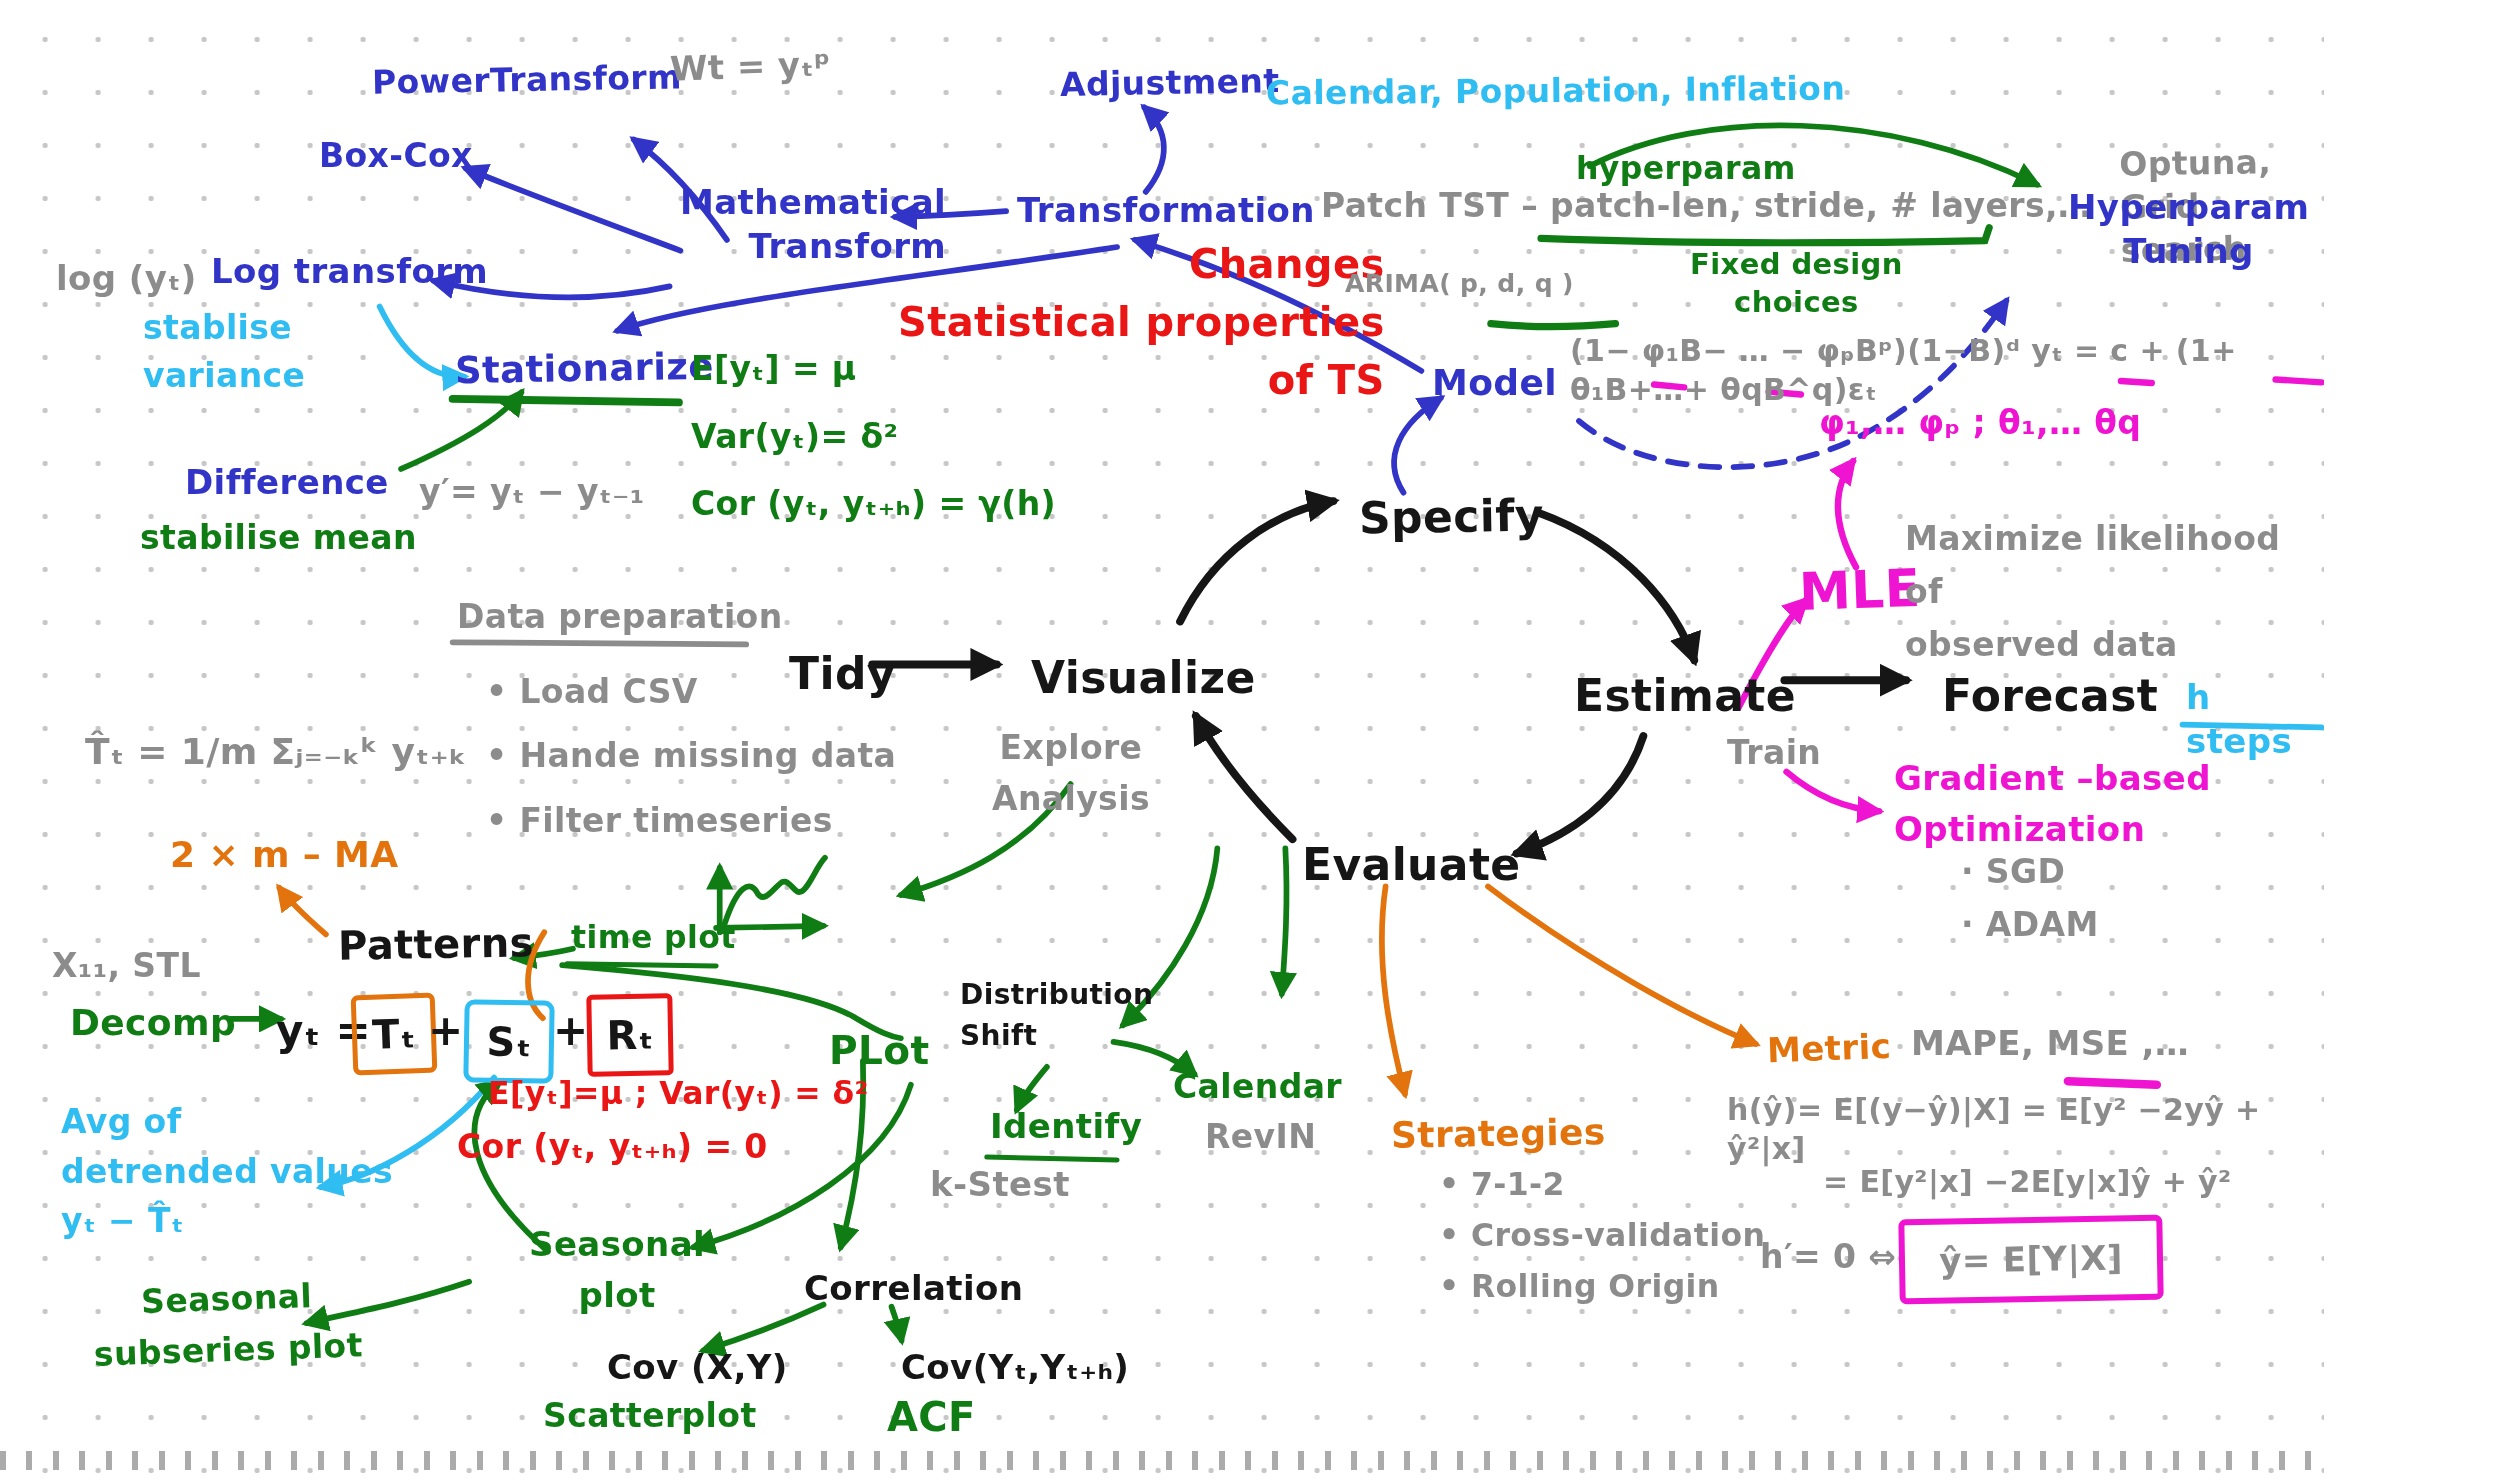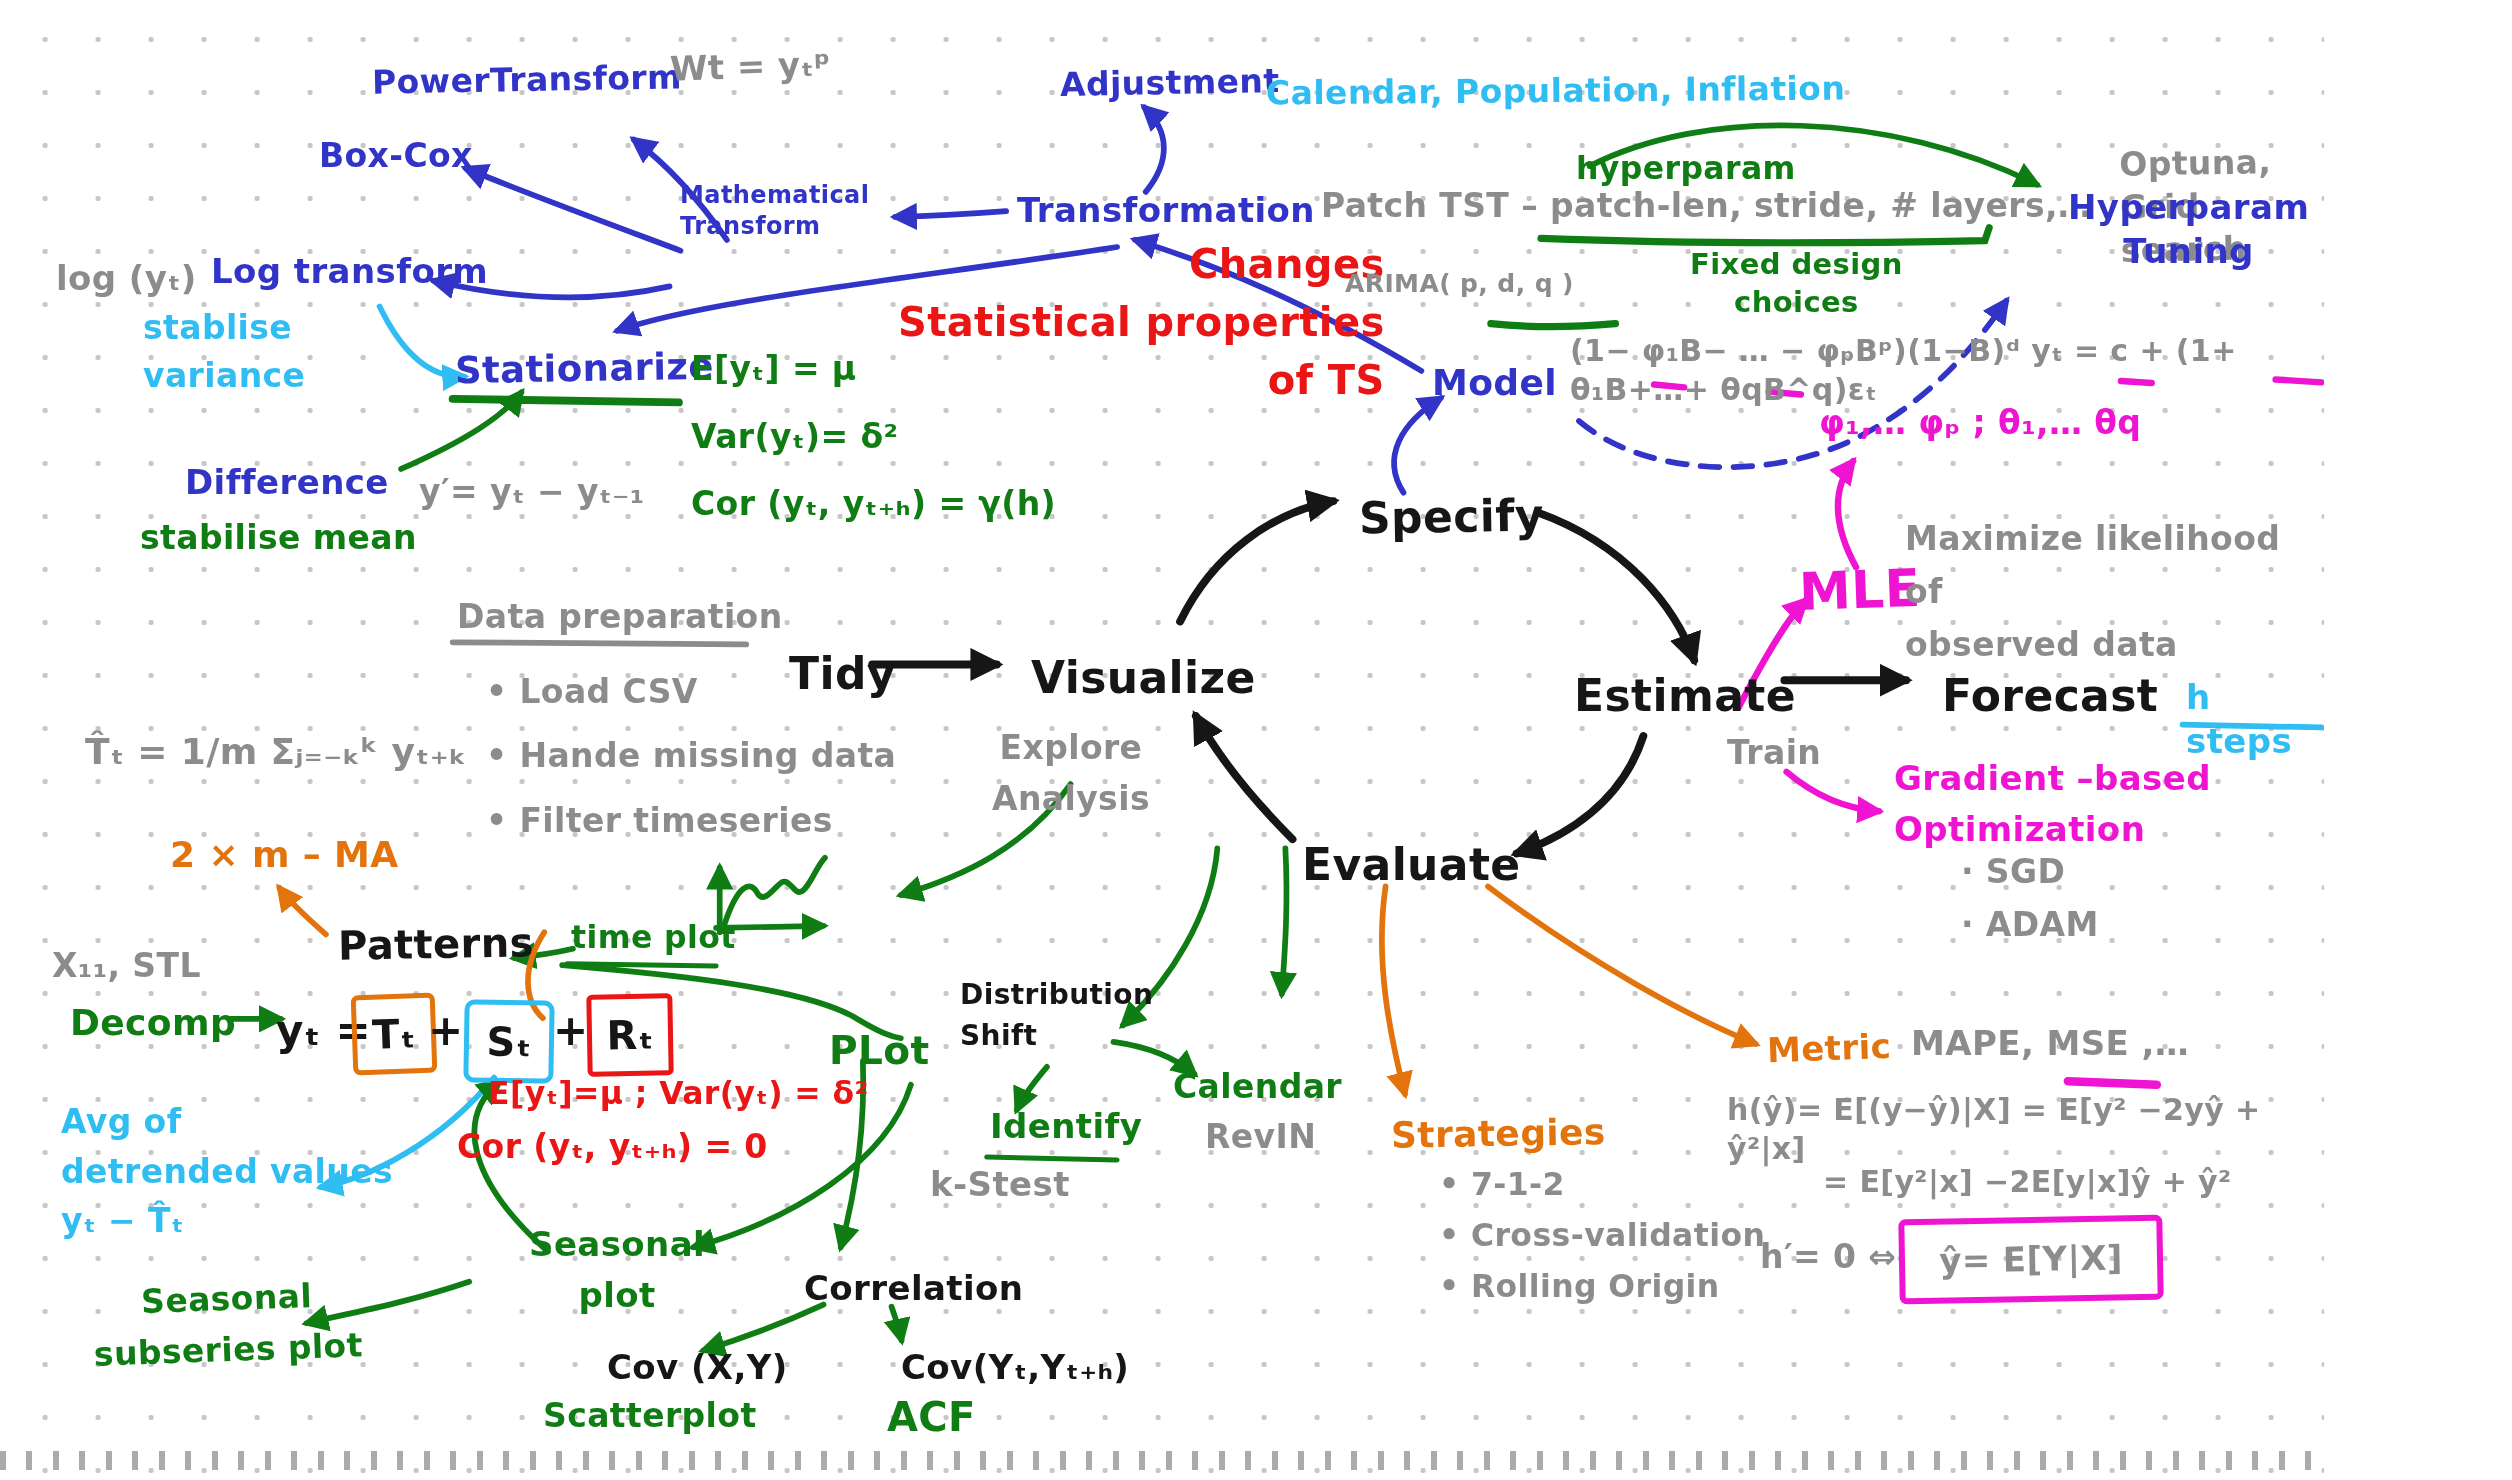--- a/index.html
+++ b/index.html
@@ -118,21 +118,21 @@
       <path d="M2962,532 L3005,535"></path>
       <path d="M3178,530 L3242,534"></path>
     </g>
 
     <path stroke="#8c8c8c" stroke-width="8" fill="none" stroke-linecap="round" d="M632,897 L1042,900"></path>
   </svg>
 
   <div class="t blue" style="left:372px;top:59px;font-size:33px;transform:rotate(-1deg)">PowerTransform</div>
   <div class="t gray" style="left:670px;top:44px;font-size:34px;transform:rotate(-2deg)">Wt = yₜᵖ</div>
   <div class="t blue" style="left:319px;top:135px;font-size:33px">Box-Cox</div>
-  <div class="t blue" style="left:680px;top:180px;font-size:24px;text-align:left">Mathematical
+  <div class="t blue" style="left:680px;top:180px;font-size:34px;text-align:right">Mathematical
 Transform</div>
   <div class="t blue" style="left:1017px;top:188px;font-size:34px">Transformation</div>
   <div class="t blue" style="left:1060px;top:62px;font-size:33px;transform:rotate(-1deg)">Adjustment</div>
   <div class="t cyan" style="left:1266px;top:70px;font-size:33px;transform:rotate(-.5deg)">Calendar, Population, Inflation</div>
   <div class="t red" style="left:898px;top:235px;font-size:40px;text-align:right;line-height:1.45">Changes
 Statistical properties
 of TS</div>
 
   <div class="t gray" style="left:56px;top:256px;font-size:34px">log (yₜ)</div>
   <div class="t blue" style="left:211px;top:249px;font-size:34px">Log transform</div>

